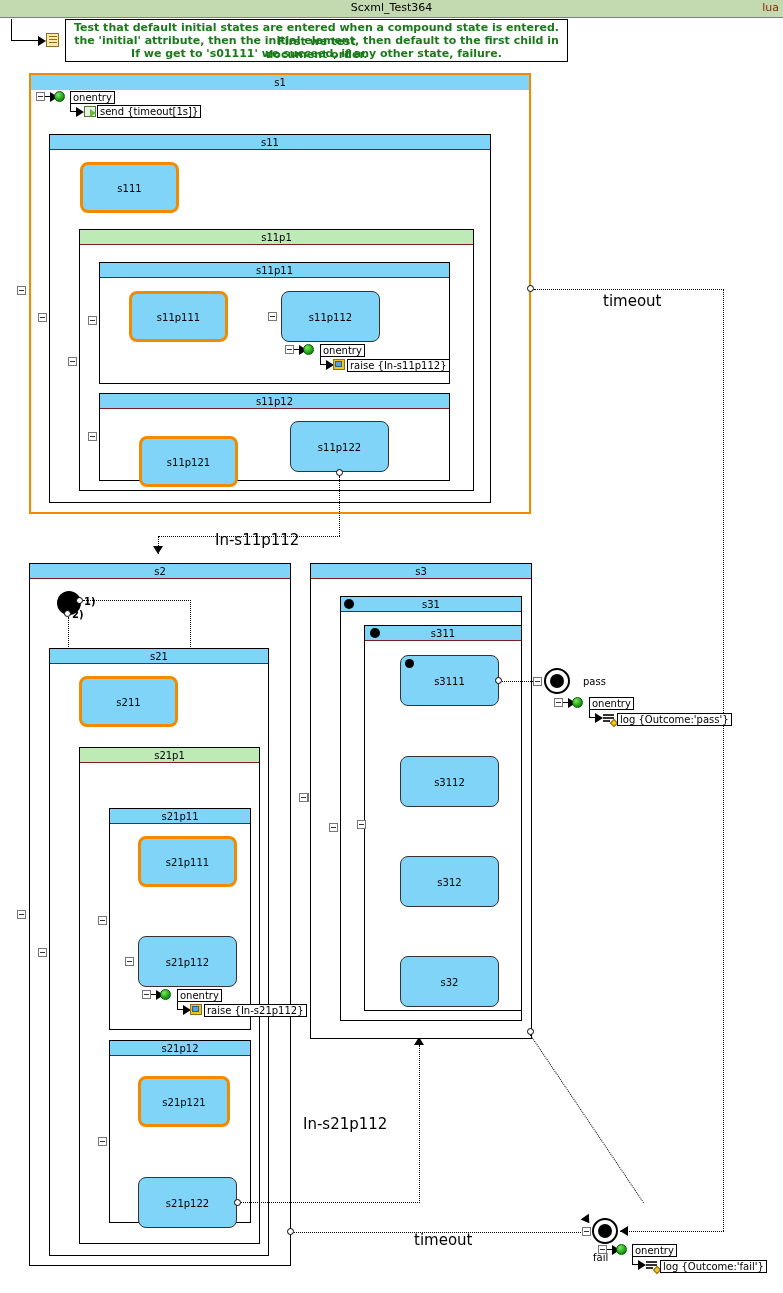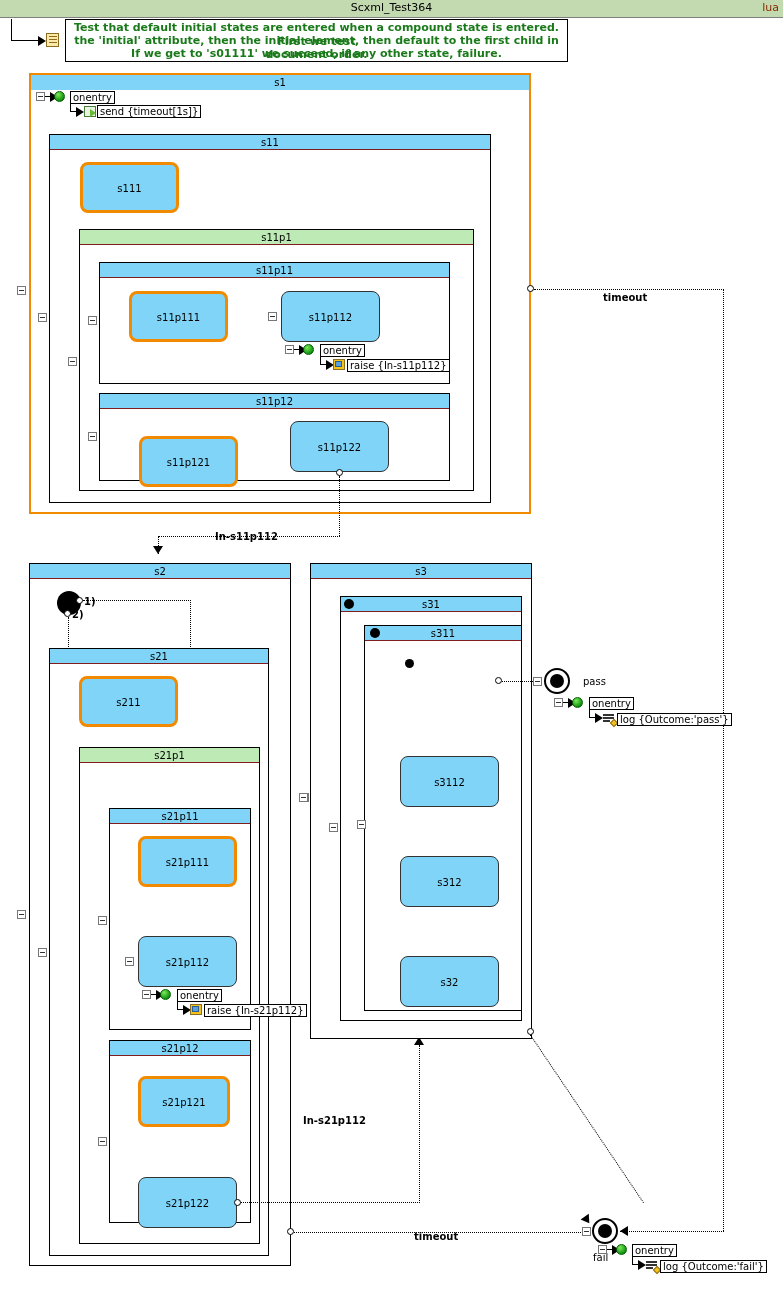--- a/index.html
+++ b/index.html
@@ -70,21 +70,21 @@
   .sol-h{position:absolute;height:0;border-top:1px solid #000;}
   .sol-v{position:absolute;width:0;border-left:1px solid #000;}
   .arr-d{position:absolute;width:0;height:0;border-left:5px solid transparent;
     border-right:5px solid transparent;border-top:8px solid #000;}
   .arr-u{position:absolute;width:0;height:0;border-left:5px solid transparent;
     border-right:5px solid transparent;border-bottom:8px solid #000;}
   .arr-r{position:absolute;width:0;height:0;border-top:5px solid transparent;
     border-bottom:5px solid transparent;border-left:8px solid #000;}
   .arr-l{position:absolute;width:0;height:0;border-top:5px solid transparent;
     border-bottom:5px solid transparent;border-right:8px solid #000;}
-  .tlabel{position:absolute;font-size:10px;font-weight:bold;color:#000;white-space:nowrap;}
+  .tlabel{position:absolute;font-size:15px;font-weight:normal;color:#000;white-space:nowrap;}
   .slant{position:absolute;transform-origin:0 0;border-top:1px dotted #000;height:0;}
 
   .statelbl{position:absolute;font-size:10px;color:#000;}
 </style>
 </head>
 <body>
 
 <div id="root">
 
   <div class="titlebar">
@@ -273,20 +273,23 @@
   </div>
   <div class="blackdot" style="left:344px;top:599px;width:10px;height:10px;"></div>
   <div class="collapse" style="left:329px;top:823px;"></div>
 
   <div class="cbox" style="left:364px;top:625px;width:158px;height:386px;">
     <div class="hdr">s311</div>
   </div>
   <div class="blackdot" style="left:370px;top:628px;width:10px;height:10px;"></div>
   <div class="collapse" style="left:357px;top:820px;"></div>
 
+  <div class="simple" style="left:400px;top:655px;width:99px;height:51px;">
+    <span>s3111</span>
+  </div>
   <div class="blackdot" style="left:405px;top:659px;width:9px;height:9px;"></div>
   <div class="cpt" style="left:495px;top:677px;"></div>
 
   <div class="simple" style="left:400px;top:756px;width:99px;height:51px;">
     <span>s3112</span>
   </div>
   <div class="simple" style="left:400px;top:856px;width:99px;height:51px;">
     <span>s312</span>
   </div>
   <div class="simple" style="left:400px;top:956px;width:99px;height:51px;">

